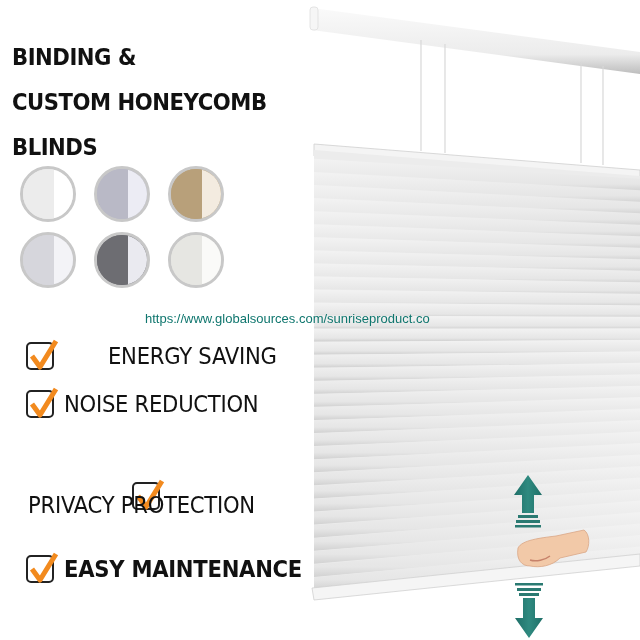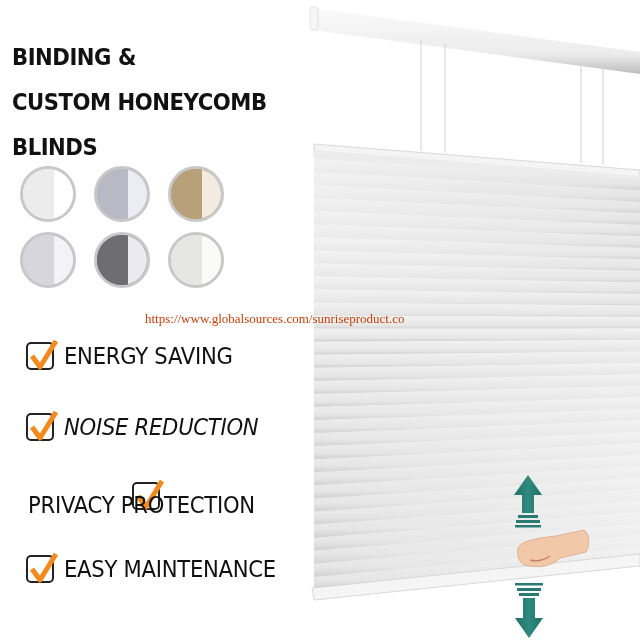--- a/index.html
+++ b/index.html
@@ -5,21 +5,21 @@
   html,body{margin:0;padding:0;}
   body{width:640px;height:640px;position:relative;overflow:hidden;background:#ffffff;font-family:"DejaVu Sans",sans-serif;}
   .title-line{position:absolute;left:12px;font-family:"DejaVu Sans",sans-serif;font-weight:bold;font-size:23px;color:#111;letter-spacing:-0.5px;white-space:nowrap;transform:scaleX(0.92);transform-origin:left center;}
   .swatch{position:absolute;width:56px;height:56px;border-radius:50%;border:3px solid #c8c8c8;box-sizing:border-box;overflow:hidden;}
   .swatch .fold{position:absolute;left:0;width:62%;height:18px;border-bottom:1px solid rgba(0,0,0,0.12);}
   .swatch .right{position:absolute;right:0;top:0;bottom:0;width:38%;}
   .feature{position:absolute;left:26px;height:40px;display:flex;align-items:center;}
   .chk{position:relative;width:36px;height:36px;}
   .chk .box{position:absolute;left:0;top:4px;width:28px;height:28px;border:2.5px solid #222;border-radius:5px;box-sizing:border-box;}
   .feature-label{font-family:"DejaVu Sans",sans-serif;font-size:23px;color:#111;letter-spacing:-0.3px;white-space:nowrap;transform:scaleX(0.92);transform-origin:left center;margin-left:2px;}
-  .watermark{position:absolute;left:145px;top:311px;font-family:Liberation Serif, serif;font-size:13px;color:#c2410c;white-space:nowrap;z-index:5;}
+  .watermark{position:absolute;left:145px;top:311px;font-family:Liberation Sans, sans-serif;font-size:13px;color:#0f766e;white-space:nowrap;z-index:5;}
   .blind-wrap{position:absolute;left:0;top:0;width:640px;height:640px;}
 </style>
 </head>
 <body>
 
 <svg class="blind-wrap" viewBox="0 0 640 640" width="640" height="640">
   <defs>
     <linearGradient id="railg" x1="0" y1="0" x2="0" y2="1">
       <stop offset="0" stop-color="#fafafa"></stop>
       <stop offset="0.7" stop-color="#ececec"></stop>
@@ -154,48 +154,48 @@
     <div class="swatch" style="left: 168px; top: 232px; background: rgb(230, 230, 226);">
       <div class="fold" style="top: 0px; background: rgb(230, 230, 226);"></div>
       <div class="fold" style="top: 17px; background: rgb(230, 230, 226);"></div>
       <div class="fold" style="top: 34px; background: rgb(230, 230, 226);"></div>
       <div class="right" style="background: rgb(250, 250, 248);"></div>
     </div>
   </div>
 
 <div class="watermark">https://www.globalsources.com/sunriseproduct.co</div>
 
-<div class="feature" style="top:336px;">
+<div class="feature" style="top:336px;gap:44px;">
   <div class="chk">
     <div class="box"></div>
     <svg width="36" height="36" style="position:absolute;left:0;top:0;">
         <path d="M6,18 L14,29 L30,3" stroke="#f28a1e" stroke-width="5" fill="none" stroke-linejoin="round"></path>
       </svg>
   </div>
   <span class="feature-label">ENERGY SAVING</span>
 </div>
-<div class="feature" style="top:407px;font-style:italic;">
+<div class="feature" style="top:384px;">
   <div class="chk">
     <div class="box"></div>
     <svg width="36" height="36" style="position:absolute;left:0;top:0;">
         <path d="M6,18 L14,29 L30,3" stroke="#f28a1e" stroke-width="5" fill="none" stroke-linejoin="round"></path>
       </svg>
   </div>
   <span class="feature-label">NOISE REDUCTION</span>
 </div>
 <div class="feature" style="top:478px;flex-direction:column;">
   <div class="chk">
     <div class="box"></div>
     <svg width="36" height="36" style="position:absolute;left:0;top:0;">
         <path d="M6,18 L14,29 L30,3" stroke="#f28a1e" stroke-width="5" fill="none" stroke-linejoin="round"></path>
       </svg>
   </div>
   <span class="feature-label">PRIVACY PROTECTION</span>
 </div>
-<div class="feature" style="top:549px;">
+<div class="feature" style="top:549px;font-weight:bold;">
   <div class="chk">
     <div class="box"></div>
     <svg width="36" height="36" style="position:absolute;left:0;top:0;">
         <path d="M6,18 L14,29 L30,3" stroke="#f28a1e" stroke-width="5" fill="none" stroke-linejoin="round"></path>
       </svg>
   </div>
   <span class="feature-label">EASY MAINTENANCE</span>
 </div>
 
 </body></html>

